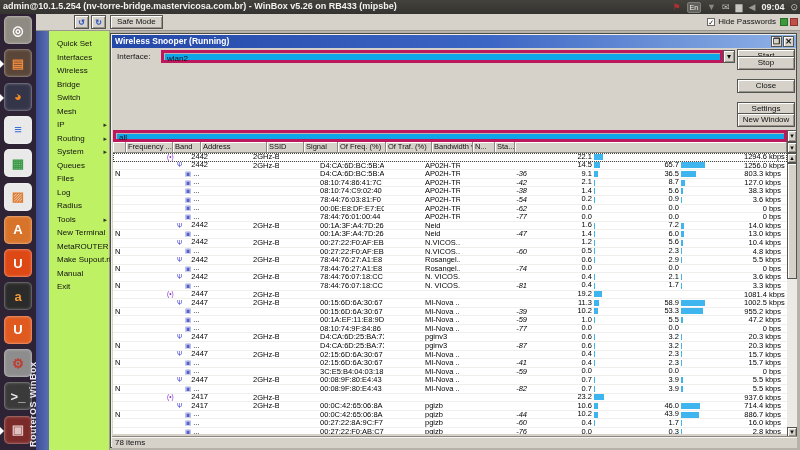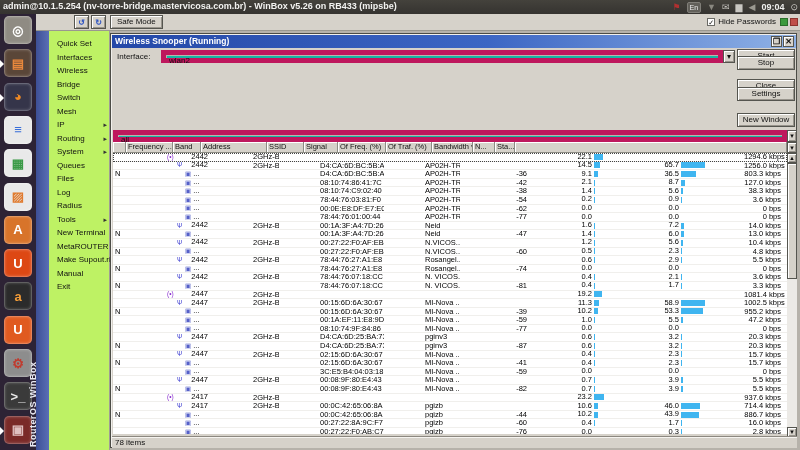--- a/index.html
+++ b/index.html
@@ -42,21 +42,21 @@
 
   
   #mdi { left:110px; top:31px; width:690px; height:419px; background:#b6b2aa; }
   #win { left:110px; top:33px; width:687px; height:415px; background:#d6d2ca; border:1px solid #4c4c46; box-shadow:inset 1px 1px 0 #f2f0ec; }
   #titlebar { left:1px; top:1px; width:684px; height:13px; background:linear-gradient(90deg,#2448a8 0%,#3c66c4 55%,#8fb2e6 100%); color:#fff; font-size:8.5px; font-weight:bold; line-height:13px; padding-left:3px; }
   .tb-btn { position:absolute; top:1px; width:11px; height:11px; background:#d6d2ca; border:1px solid #55554f; box-shadow:inset 1px 1px 0 #fff; font-size:8px; line-height:9px; text-align:center; color:#111; font-weight:bold; }
   #win-restore { right:14px; }
   #win-close { right:2px; }
 
   #iface-label { left:6px; top:18px; font-size:8px; color:#111; }
-  .combo { background:#14b8a6; border:5px solid #be185d; box-shadow:inset 1px 1px 0 #b9b5ad; font-size:8px; color:#111; }
+  .combo { background:#0ea5e9; border:3px solid #be185d; box-shadow:inset 1px 1px 0 #b9b5ad; font-size:8px; color:#111; }
   #iface-combo { left:50px; top:16px; width:562px; height:13px; line-height:11px; padding-left:3px; }
   #iface-arrow { left:612px; top:16px; width:12px; height:13px; line-height:11px; }
   .win-act { left:626px; width:58px; height:14px; line-height:12px; }
 
   #filter-field { left:2px; top:96px; width:674px; height:12px; line-height:10px; padding-left:3px; }
   #filter-arrow { left:676px; top:96px; width:10px; height:12px; line-height:10px; font-size:7px; }
 
   
   #hdr { left:2px; top:108px; width:674px; height:11px; display:flex; }
   .hcell { background:#d6d2ca; border-right:1px solid #8c8c84; border-bottom:1px solid #8c8c84; box-shadow:inset 1px 1px 0 #fff; font-size:7.5px; line-height:10px; color:#111; padding-left:2px; white-space:nowrap; overflow:hidden; flex-shrink:0; }
@@ -68,21 +68,21 @@
   .c-flag { width:13px; padding-left:2px; }
   .c-freq { width:47px; display:flex; align-items:center; }
   .c-freq .num { flex:1; text-align:right; padding-right:4px; }
   .ic { font-size:6.5px; line-height:8px; }
   .ic-radio { color:#8a2fd0; margin-left:2px; }
   .ic-ap { color:#4646d2; margin-left:12px; }
   .ic-sta { color:#5560c8; margin-left:20px; }
   .c-band { width:28px; padding-left:2px; }
   .c-addr { width:66px; padding-left:2px; }
   .c-ssid { width:37px; padding-left:2px; }
-  .c-sig { width:34px; text-align:right; padding-right:6px; }
+  .c-sig { width:34px; text-align:right; padding-right:6px;font-style:italic; }
   .c-pct { display:flex; align-items:center; }
   .c-offreq { width:48px; }
   .c-oftraf { width:46px; }
   .c-pct .num { width:20px; text-align:right; flex-shrink:0; }
   .bar { height:6px; background:#3fb5f0; margin-left:2px; }
   .c-bw { width:41px; text-align:right; padding-right:4px; }
   .c-n { width:22px; text-align:right; padding-right:8px; }
   .c-sta { width:20px; text-align:right; padding-right:4px; }
   .c-fill { flex:1; }
 
@@ -172,21 +172,21 @@
     <span class="tb-btn" id="win-restore">❐</span>
     <span class="tb-btn" id="win-close">✕</span>
   </div>
   <div class="abs" id="iface-label">Interface:</div>
   <div class="abs combo" id="iface-combo">wlan2</div>
   <div class="abs bevel-btn" id="iface-arrow">▾</div>
   <div id="act-btns">
       <div class="abs bevel-btn win-act" style="top: 15px;">Start</div>
       <div class="abs bevel-btn win-act" style="top: 22px;">Stop</div>
       <div class="abs bevel-btn win-act" style="top: 45px;">Close</div>
-      <div class="abs bevel-btn win-act" style="top: 53px;">Settings</div>
+      <div class="abs bevel-btn win-act" style="top: 68px;">Settings</div>
       <div class="abs bevel-btn win-act" style="top: 79px;">New Window</div>
     </div>
   <div class="abs combo" id="filter-field">all</div>
   <div class="abs bevel-btn" id="filter-arrow">▾</div>
   <div class="abs" id="hdr">
       <div class="hcell" style="width: 13px;"></div>
       <div class="hcell" style="width: 47px;">Frequency ...</div>
       <div class="hcell" style="width: 28px;">Band</div>
       <div class="hcell" style="width: 66px;">Address</div>
       <div class="hcell" style="width: 37px;">SSID</div>

